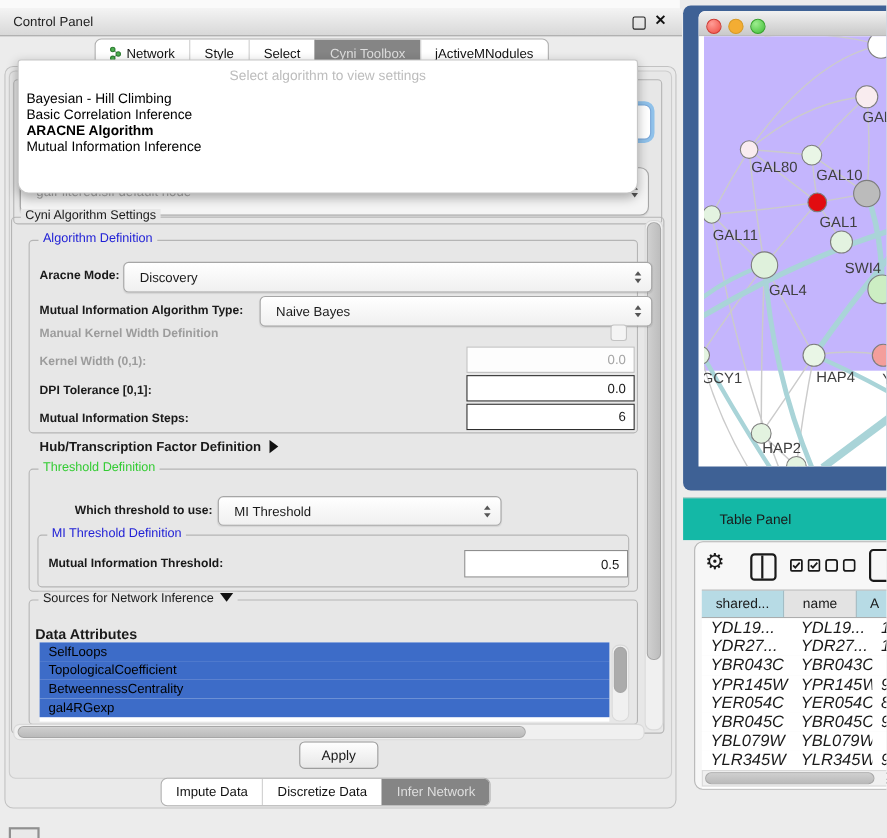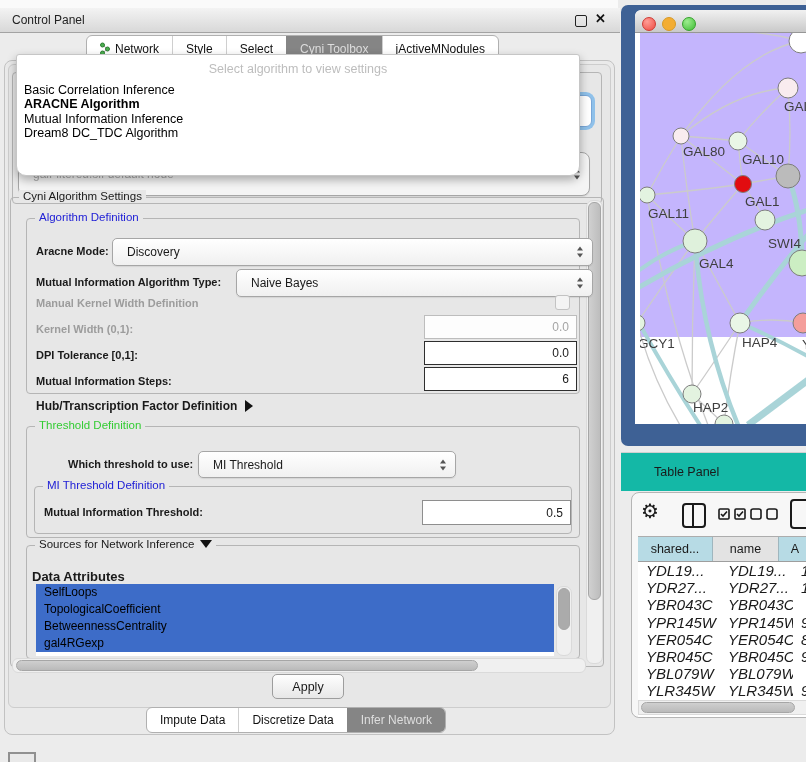--- a/index.html
+++ b/index.html
@@ -133,24 +133,24 @@
   <div class="gbox" style="left:12px;top:72px;width:588px;height:130px;"></div>
   <div class="abs" style="left:78px;top:95px;width:512px;height:30px;background:#fff;border:1px solid #79a7d8;border-radius:6px;box-shadow:0 0 0 3px #8fc1ea;"></div>
   <div class="combo" style="left:18px;top:152px;width:556px;height:42px;color:#a8a8a8;background:#f4f4f4;border-radius:8px;">
     <span>galFiltered.sif default node</span>
     <span class="spin"></span>
   </div>
 
   <div class="abs ddown">
     <div class="ph">Select algorithm to view settings</div>
     <div class="list" id="dd-list">
+        <div>Bayesian - Hill Climbing</div>
         <div>Basic Correlation Inference</div>
         <div class="b">ARACNE Algorithm</div>
         <div>Mutual Information Inference</div>
-        <div>Dream8 DC_TDC Algorithm</div>
       </div>
   </div>
 
   <div class="gbox" style="left:10px;top:197px;width:592px;height:468px;">
     <span class="legend">Cyni Algorithm Settings</span>
   </div>
 
   <div class="sbtrack" style="left:586px;top:200px;width:15px;height:462px;"></div>
   <div class="sbthumb" style="left:588px;top:202px;width:11px;height:396px;"></div>
 

